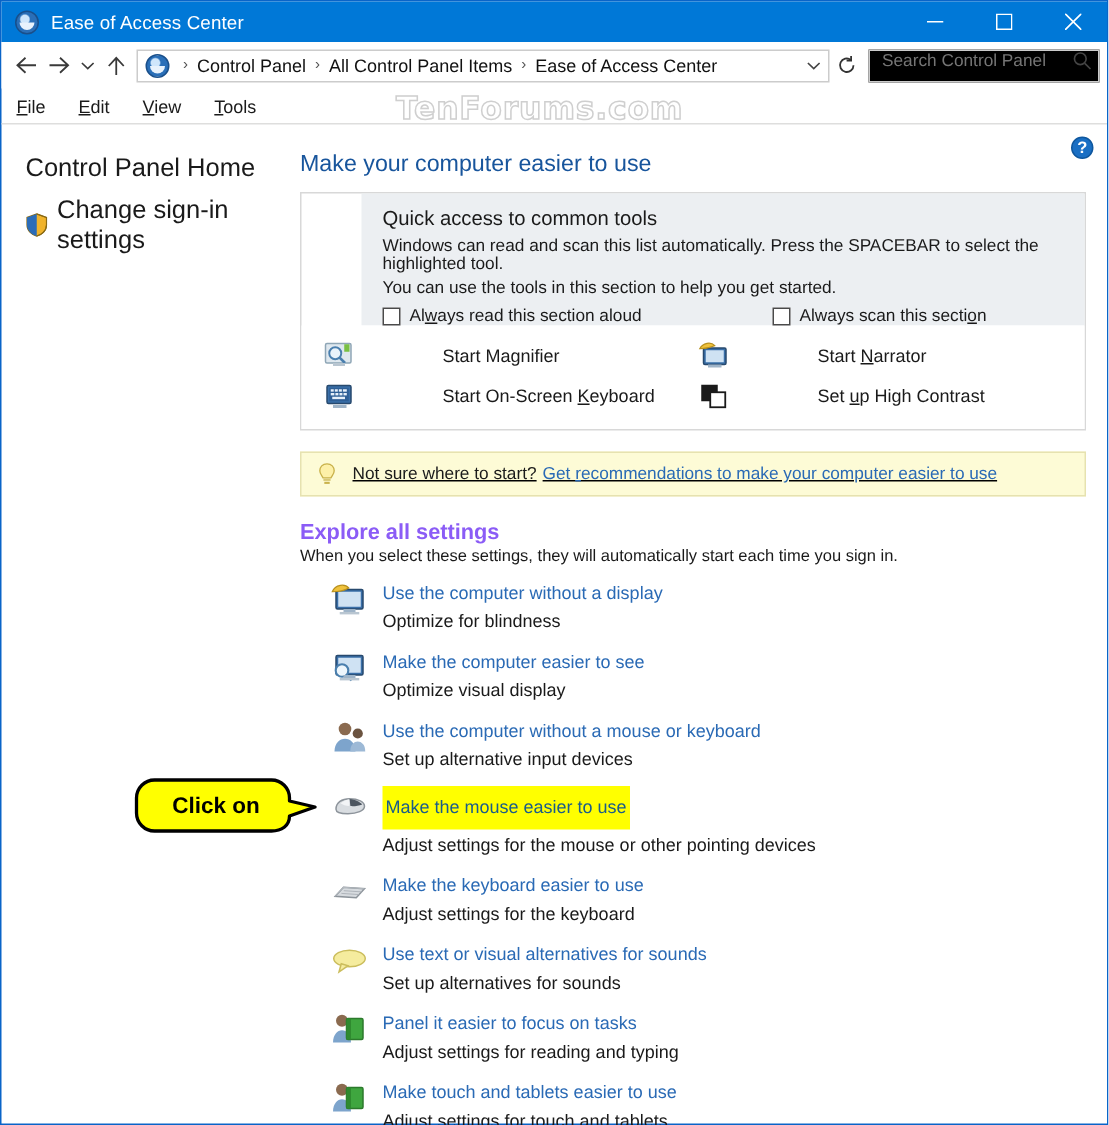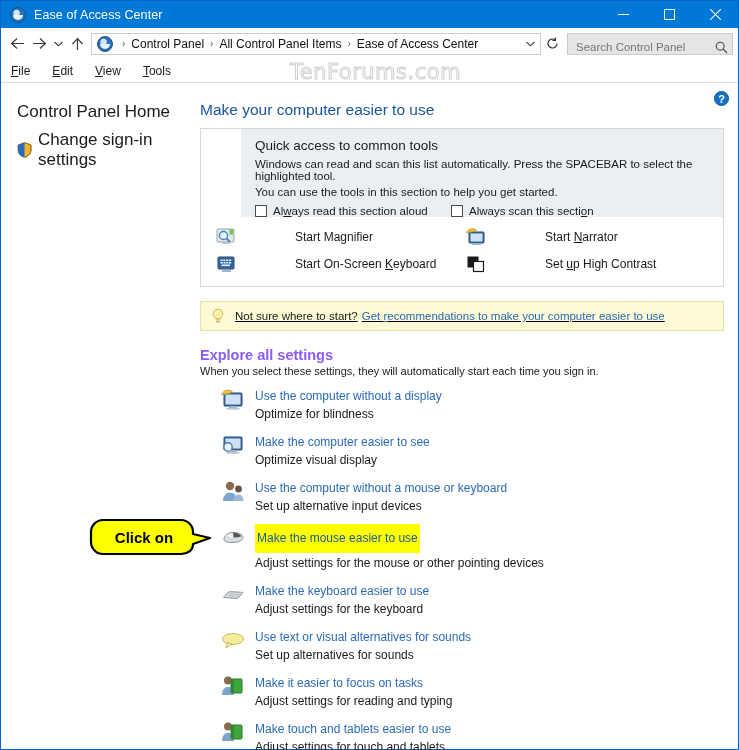--- a/index.html
+++ b/index.html
@@ -35,32 +35,32 @@
               min-width:0; margin-left:3px; }
   .crumb-ico { width:16px; height:16px; margin:0 4px 0 5px; border-radius:50%; flex:0 0 auto;
                background:radial-gradient(circle at 40% 35%, #cfe6fb 0 22%, #2a6fb8 30% 100%);
                border:1px solid #1a4f8a; position:relative; }
   .crumb-ico::after { content:""; position:absolute; left:2px; top:7px; width:10px; height:5px;
                       border-radius:0 0 6px 6px; background:#e8f2fc; }
   .crumb { font-size:12px; color:#111; white-space:nowrap; padding:0 1px; }
   .crumb-sep { font-size:10px; color:#555; padding:0 5px; }
   .crumb-drop { width:19px; height:20px; display:flex; align-items:center; justify-content:center; color:#444; font-size:9px; }
   .refresh { width:22px; height:22px; display:flex; align-items:center; justify-content:center; color:#333; font-size:12px; }
-  .searchbox { width:166px; height:22px; border:1px solid #cccccc; background:#e5e5e5; display:flex; align-items:flex-end;
+  .searchbox { width:154px; height:22px; border:1px solid #cccccc; background:#000000; display:flex; align-items:flex-start;
                margin-left:4px; flex:0 0 auto; }
   .searchbox input { border:0; outline:0; flex:1; font-size:11.5px; color:#767676;
                      font-family:"Liberation Sans", sans-serif; padding-left:8px; background:transparent; min-width:0; }
   .search-ico { width:22px; display:flex; align-items:center; justify-content:center; color:#444; }
 
   
   .menubar { height:24px; display:flex; align-items:center; padding-left:10px; flex:0 0 auto; position:relative;
              border-bottom:1px solid #dededd; }
   .menuitem { font-size:12px; color:#1a1a1a; margin-right:22px; }
   .menuitem u { text-decoration:underline; }
-  .watermark { position:absolute; left:289px; top:1px; font-size:21px; font-weight:normal; letter-spacing:.5px;
+  .watermark { position:absolute; left:263px; top:1px; font-size:21px; font-weight:bold; letter-spacing:.5px;
                color:transparent; -webkit-text-stroke:1px #cfcfcf;
                font-family:"DejaVu Sans", sans-serif; }
 
   
   .body { flex:1; display:flex; min-height:0; position:relative; }
   .sidebar { width:193px; flex:0 0 193px; padding-top:15px; }
   .side-item { display:flex; align-items:center; font-size:17px; color:#1a1a1a; padding:4px 0 4px 16px; }
   .shield { width:15px; height:16px; margin-right:6px; flex:0 0 auto; }
   .content { flex:1; padding:0 14px 0 6px; position:relative; min-width:0; }
 
@@ -70,21 +70,21 @@
 
   .page-title { color:#18559c; font-size:15.5px; margin:18px 0 9px 0; font-weight:normal; }
 
   
   .qpanel { border:1px solid #d8d8d8; margin-bottom:14px; }
   .qpanel-top { background:#eceff2; padding:9px 14px 0 14px;margin-left:40px; }
   .qpanel-title { font-size:13.5px; color:#1a1a1a; margin-bottom:5px; }
   .qpanel-line { font-size:11.5px; color:#1a1a1a; margin-bottom:4px; }
   .qcheck-row { display:flex; margin-top:7px; }
   .qcheck { display:flex; align-items:center; font-size:11.5px; color:#1a1a1a; }
-  .qcheck:first-child { width:196px; }
+  .qcheck:first-child { width:260px; }
   .cbox { width:12px; height:12px; border:1px solid #4a4a4a; background:#fff; margin-right:6px; flex:0 0 auto; }
   .qpanel-bot { background:#ffffff; padding:9px 14px 11px 14px; }
   .tools-grid { display:grid; grid-template-columns:250px 1fr; row-gap:5px; }
   .tool { display:flex; align-items:center; font-size:12px; color:#1a1a1a;gap:48px; }
   .tool .ico { width:22px; height:22px; margin-right:10px; flex:0 0 auto; }
 
   
   .tipbar { background:#fdfbd6; border:1px solid #e6e2b0; display:flex; align-items:center;
             padding:6px 10px; font-size:11.5px; margin-bottom:16px;text-decoration:underline; }
   .bulb { width:14px; height:16px; margin-right:10px; flex:0 0 auto; }
@@ -414,21 +414,21 @@
         <div class="srow">
           <span class="sico">
             <svg width="26" height="26" viewBox="0 0 26 26">
               <circle cx="8" cy="6.5" r="4" fill="#8a6a4f"></circle>
               <path d="M2 21 C2 15.8 5 12.8 8 12.8 C11 12.8 14 15.8 14 21 Z" fill="#7da4cc"></path>
               <rect x="11" y="5" width="11" height="14" rx="1" fill="#3fa63f" stroke="#2c7a2c" stroke-width="1"></rect>
               <rect x="11" y="5" width="3" height="14" fill="#2f8a2f"></rect>
             </svg>
           </span>
           <span>
-            <span class="slink">Make it easier to focus on tasks</span>
+            <span class="slink">Panel it easier to focus on tasks</span>
             <div class="sdesc">Adjust settings for reading and typing</div>
           </span>
         </div>
 
         <div class="srow">
           <span class="sico">
             <svg width="26" height="26" viewBox="0 0 26 26">
               <circle cx="8" cy="6.5" r="4" fill="#8a6a4f"></circle>
               <path d="M2 21 C2 15.8 5 12.8 8 12.8 C11 12.8 14 15.8 14 21 Z" fill="#7da4cc"></path>
               <rect x="11" y="5" width="11" height="14" rx="1" fill="#3fa63f" stroke="#2c7a2c" stroke-width="1"></rect>

